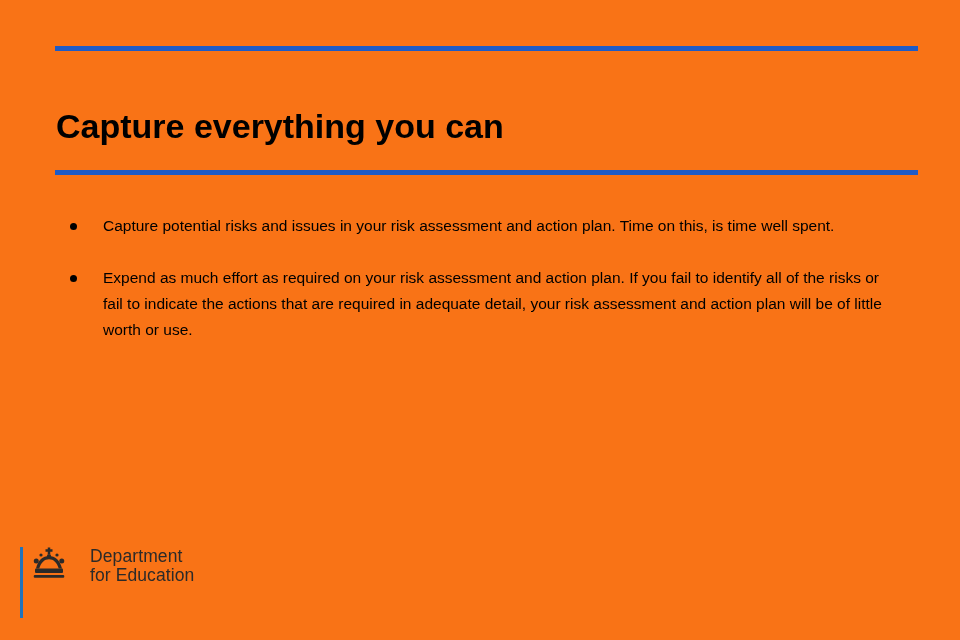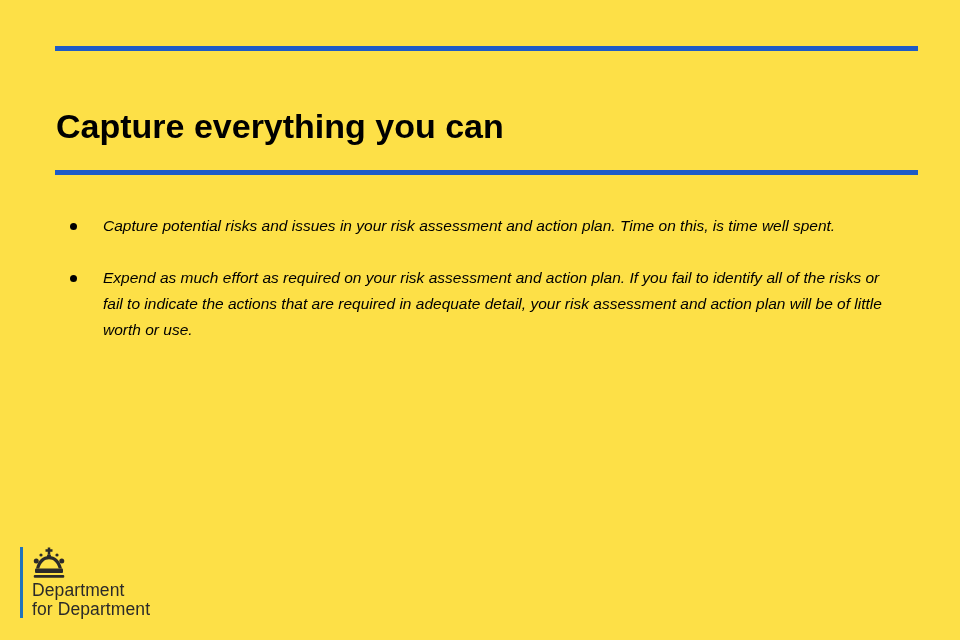--- a/index.html
+++ b/index.html
@@ -4,21 +4,21 @@
 <style>
   html, body {
     margin: 0;
     padding: 0;
     background: #ffffff;
   }
   #slide {
     position: relative;
     width: 960px;
     height: 640px;
-    background: #fde047;
+    background: #f97316;
     overflow: hidden;
     font-family: "Liberation Sans", sans-serif;
     color: var(--text, #000000);
   }
   .rule {
     position: absolute;
     left: 55px;
     width: 863px;
     height: 5px;
     background: var(--accent, #1e5bc6);
@@ -40,21 +40,20 @@
   #bullet-list {
     position: absolute;
     left: 55px;
     top: 213px;
     width: 845px;
     margin: 0;
     padding: 0;
     list-style: none;
     font-size: 15.5px;
     line-height: 26px;
-    font-style: italic;
   }
   #bullet-list li {
     position: relative;
     padding-left: 48px;
     margin: 0 0 26px 0;
   }
   #bullet-list li::before {
     content: "";
     position: absolute;
     left: 15px;
@@ -70,21 +69,21 @@
     top: 547px;
     display: flex;
     align-items: stretch;
   }
   #dfe-bar {
     width: 3px;
     height: 71px;
     background: var(--logo-bar, #2073bc);
     margin-right: 9px;
   }
-  #dfe-body { display: flex; flex-direction: column; }
+  #dfe-body { display: flex; flex-direction: row; gap: 24px; }
   #crown-wrap { height: 33px; margin-bottom: 1px; }
   #dfe-wordmark {
     font-size: 17.5px;
     line-height: 19px;
     color: var(--logo-text, #2b2a29);
     letter-spacing: 0.1px;
   }
 </style>
 </head>
 <body>
@@ -122,18 +121,18 @@
             <circle cx="50" cy="15" r="3.2"></circle>
 
             <rect x="6" y="42" width="56" height="9" rx="2"></rect>
 
             <rect x="3.5" y="55" width="61" height="5.5" rx="2"></rect>
           </g>
         </svg>
       </div>
       <div id="dfe-wordmark">
         <div>Department</div>
-        <div>for Department</div>
+        <div>for Education</div>
       </div>
     </div>
   </div>
 
 </div>
 
 </body></html>

